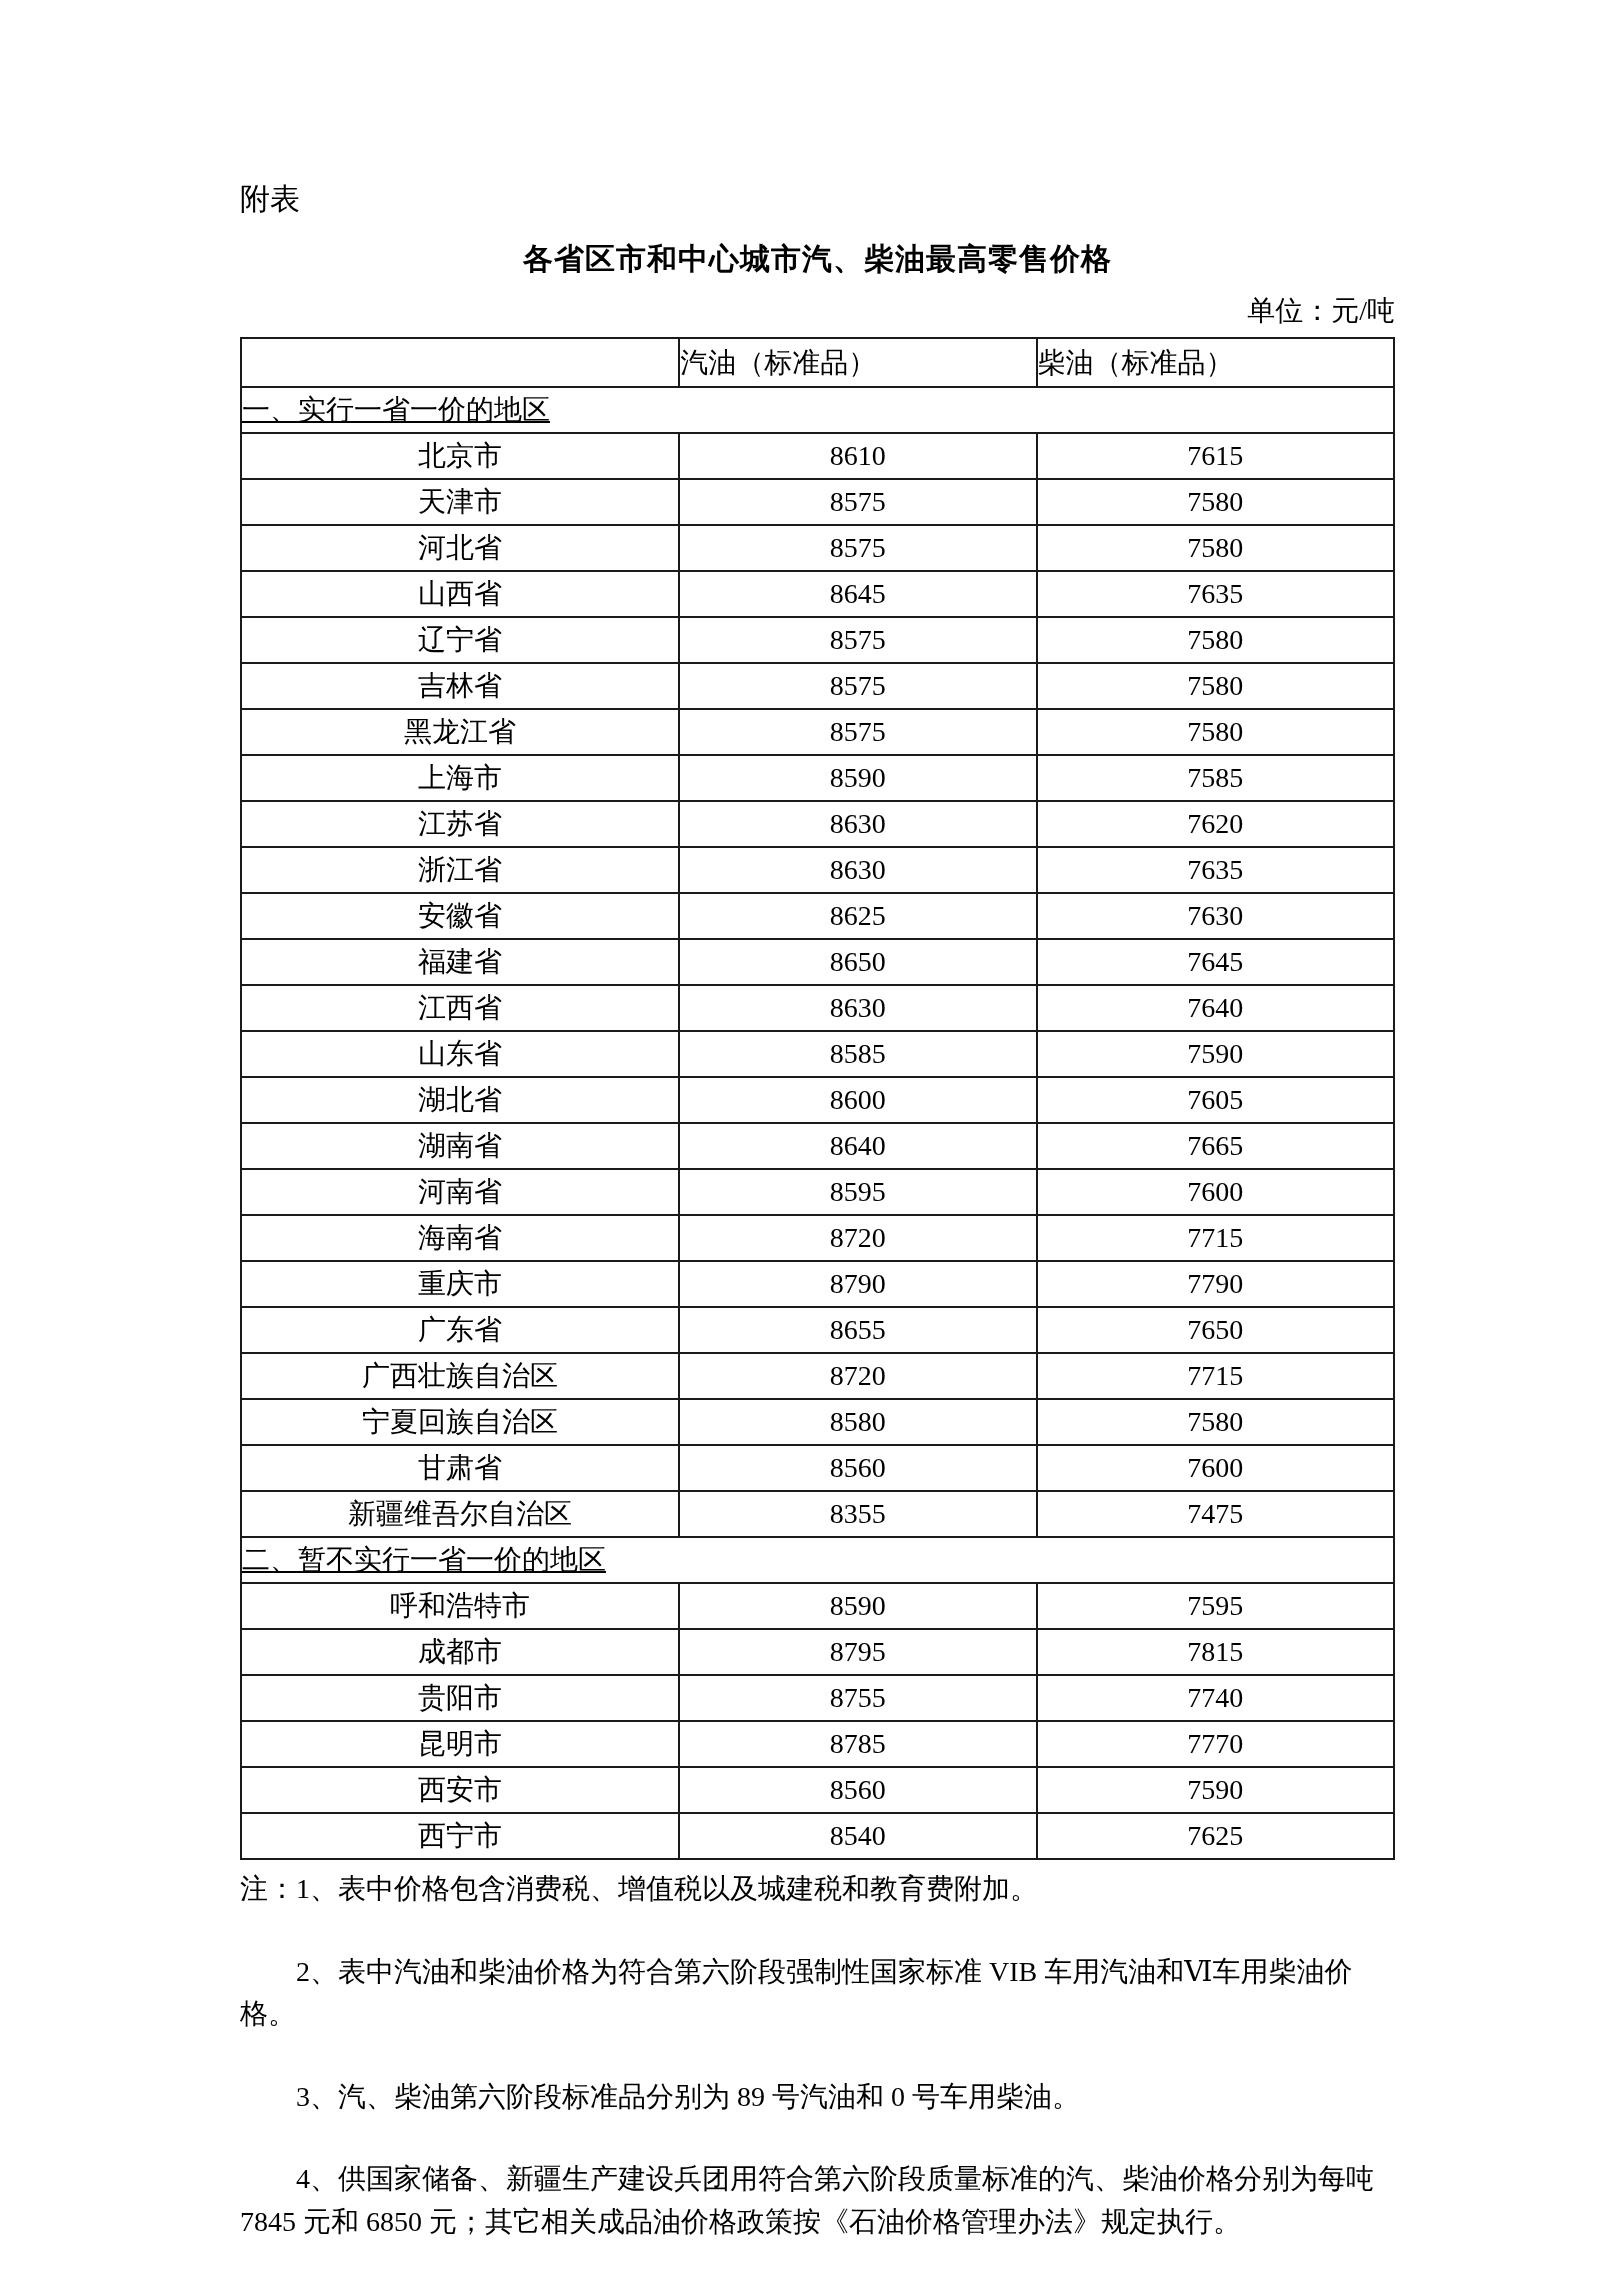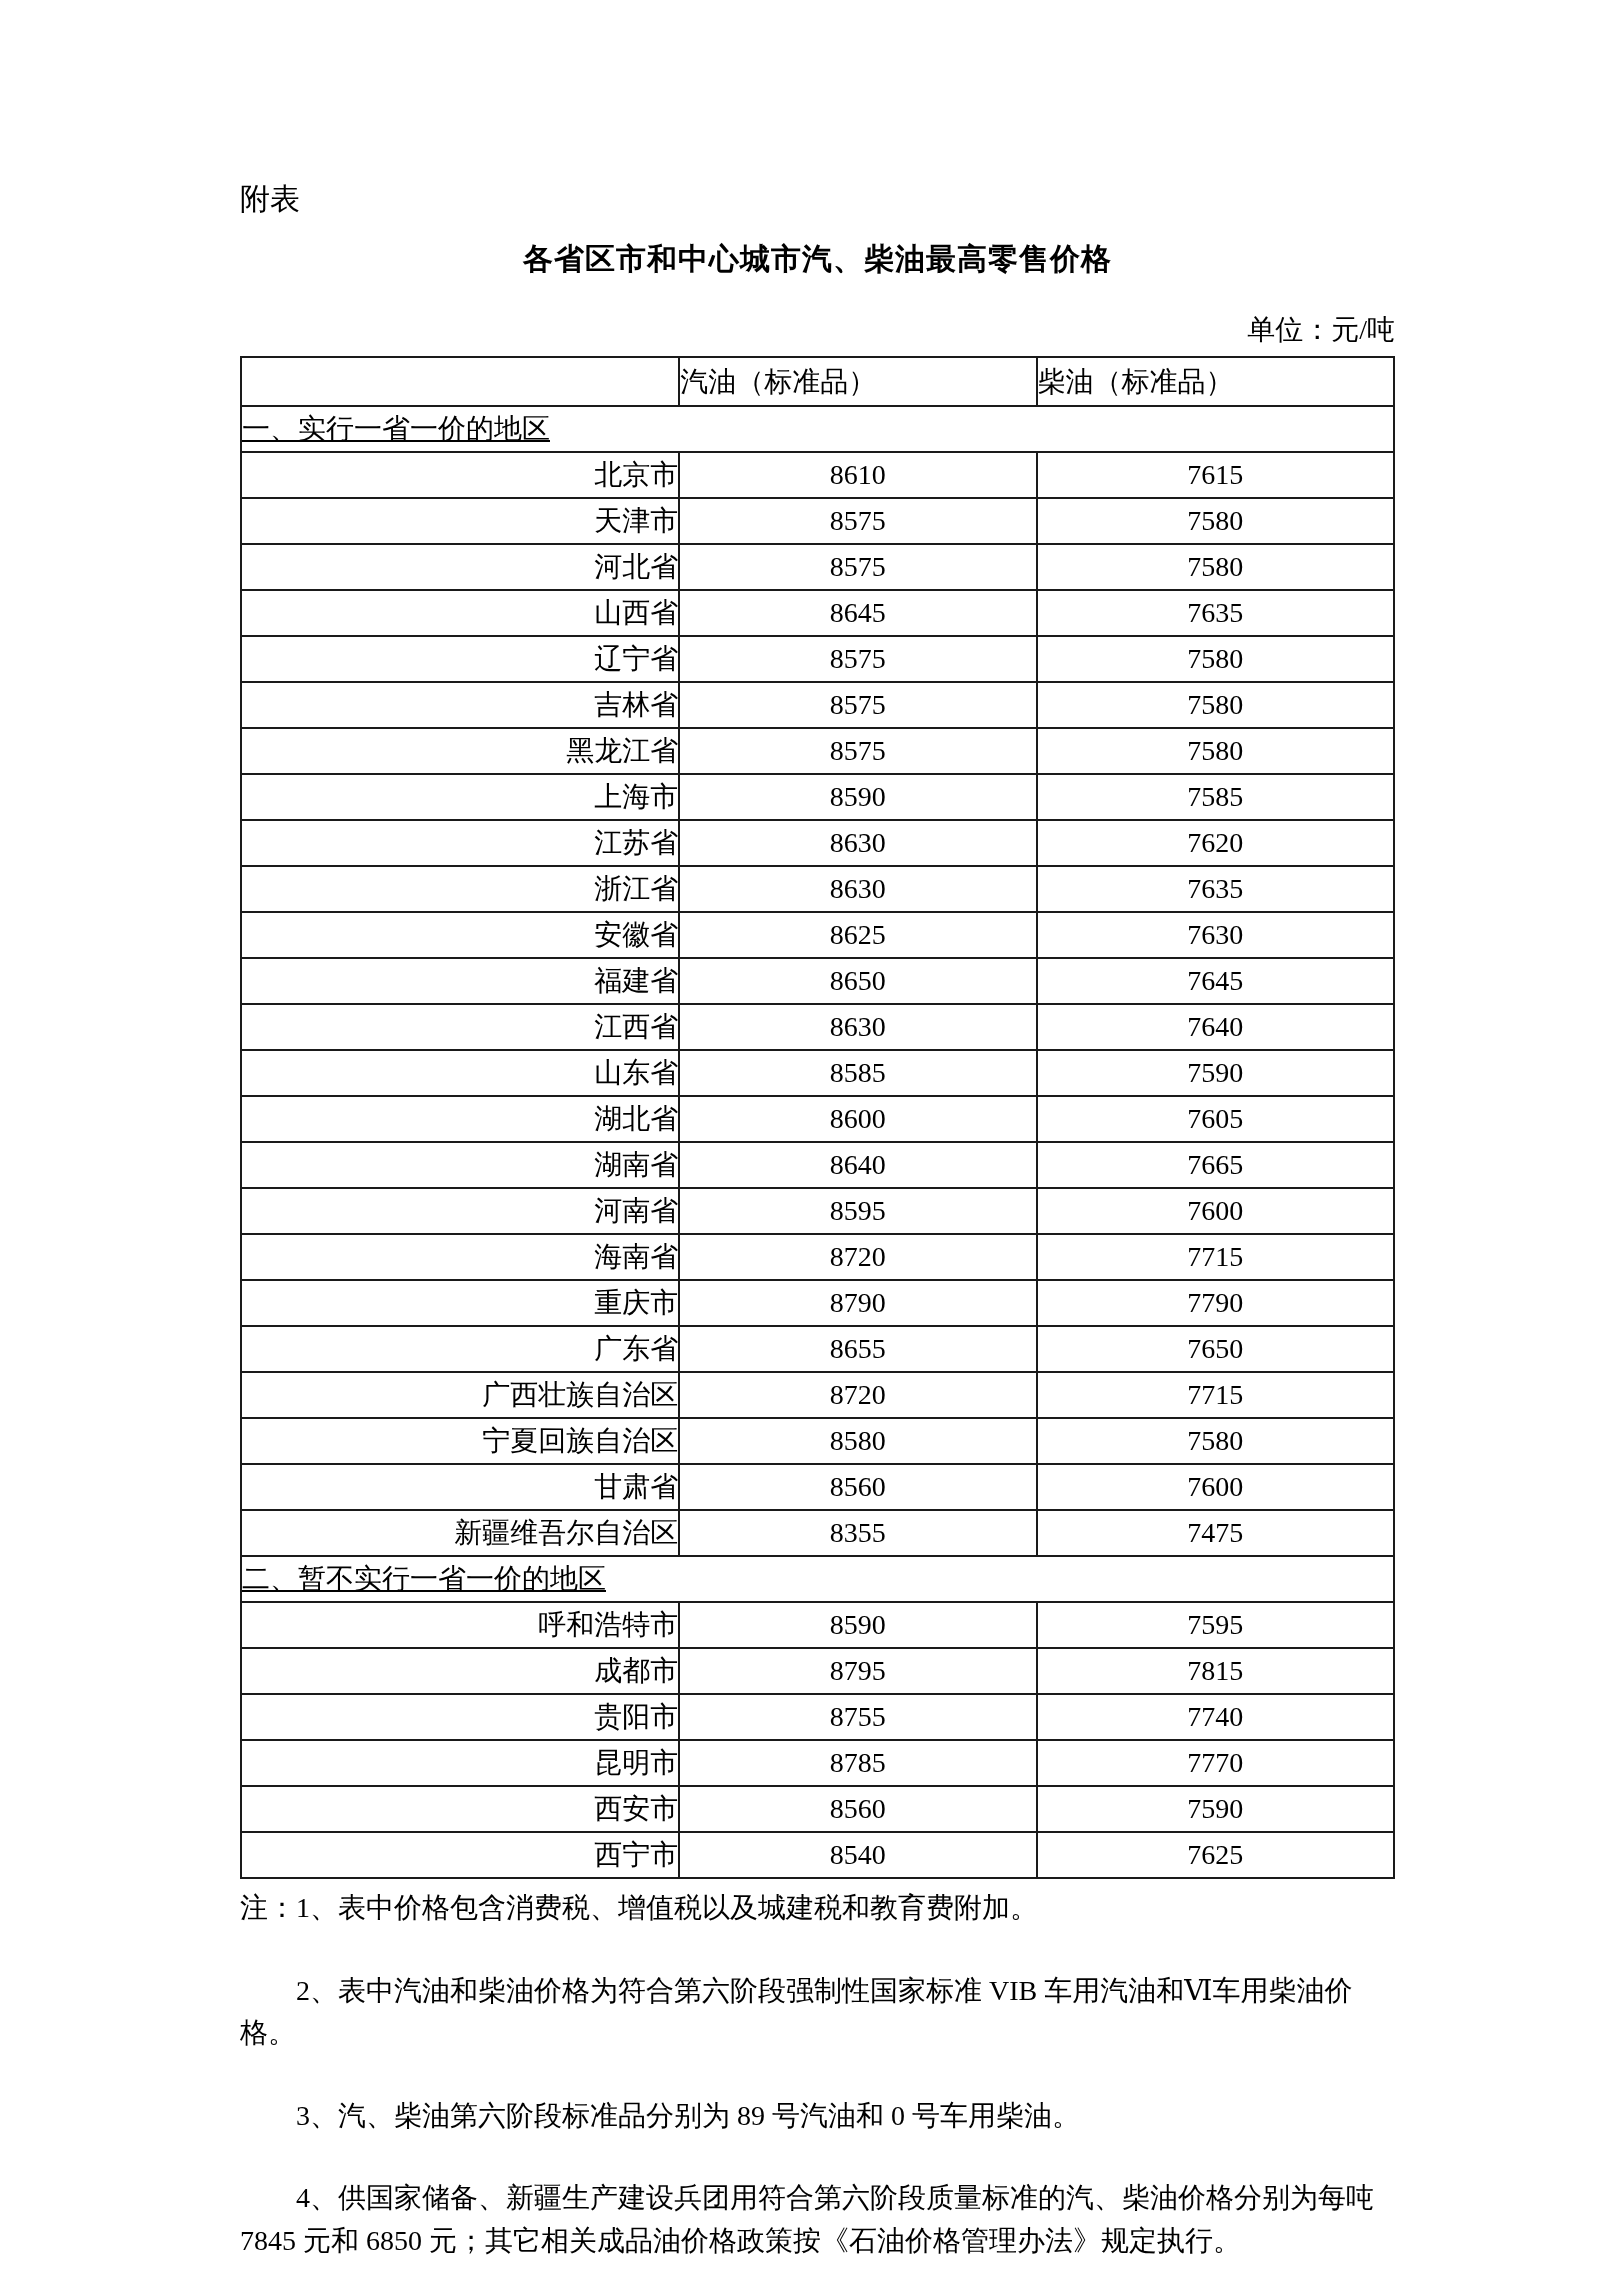--- a/index.html
+++ b/index.html
@@ -27,21 +27,21 @@
   }
   .doc-title {
     margin-top: 21.6px;
     font-size: 30px;
     font-weight: bold;
     font-family: "Liberation Sans", "DejaVu Sans", sans-serif;
     text-align: center;
     letter-spacing: 1px;
   }
   .unit-label {
-    margin-top: 31px;
+    margin-top: 12px;
     font-size: 28px;
     text-align: right;
   }
   table.price-table {
     margin-top: 7.8px;
     border-collapse: collapse;
     width: 100%;
     table-layout: fixed;
   }
   table.price-table col.c1 { width: 38%; }
@@ -52,21 +52,21 @@
     font-size: 28px;
     font-weight: normal;
     padding: 0;
     height: 44px;
     vertical-align: middle;
     overflow: hidden;
     white-space: nowrap;
   }
   table.price-table th { height: 47px; text-align: left; }
   td.region {
-    text-align: right;
+    text-align: center;
     padding-left: 57px;
   }
   td.section-header {
     text-align: left;
     padding-left: 5.9px;
     text-decoration: underline;
   }
   td.num {
     text-align: center;
     font-family: "Liberation Serif", "DejaVu Serif", serif;

